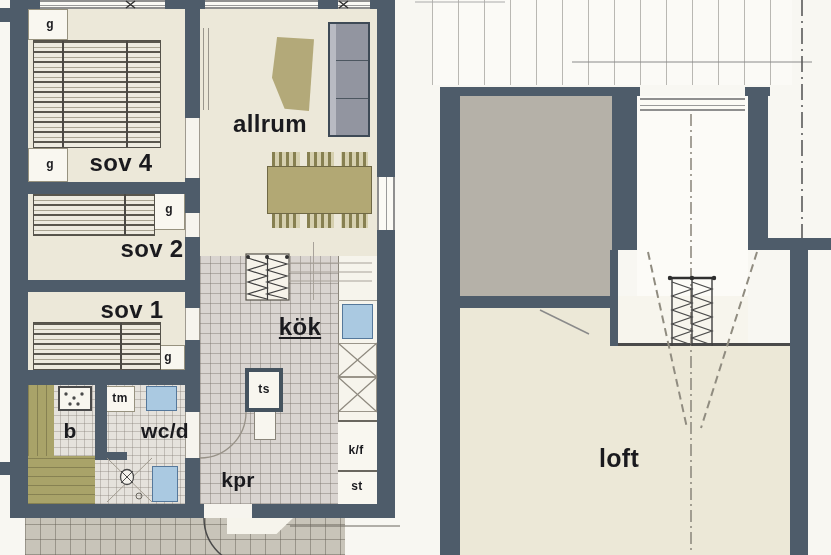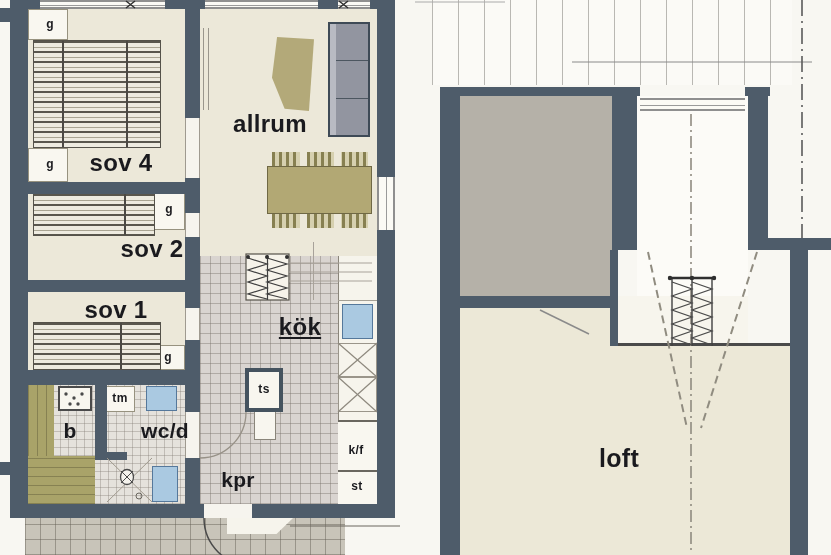--- a/index.html
+++ b/index.html
@@ -244,21 +244,21 @@
     </g>
   </svg>
 
   <div class="lbl s" style="left:50px;top:24px;">g</div>
   <div class="lbl s" style="left:50px;top:164px;">g</div>
   <div class="lbl s" style="left:169px;top:209px;">g</div>
   <div class="lbl s" style="left:168px;top:357px;">g</div>
 
   <div class="lbl l" style="left:121px;top:163px;">sov 4</div>
   <div class="lbl l" style="left:132px;top:249px;margin-left:20px;">sov 2</div>
-  <div class="lbl l" style="left:116px;top:310px;">sov 1</div>
+  <div class="lbl l" style="left:132px;top:310px;">sov 1</div>
   <div class="lbl l" style="left:270px;top:124px;">allrum</div>
   <div class="lbl l" style="left:300px;top:327px;text-decoration:underline;">kök</div>
   <div class="lbl m" style="left:70px;top:431px;">b</div>
   <div class="lbl m" style="left:165px;top:431px;">wc/d</div>
   <div class="lbl m" style="left:238px;top:480px;">kpr</div>
 
   <div class="lbl s" style="left:120px;top:398px;">tm</div>
   <div class="lbl s" style="left:264px;top:389px;text-align:center;">ts</div>
   <div class="lbl s" style="left:356px;top:450px;">k/f</div>
   <div class="lbl s" style="left:357px;top:486px;">st</div>

